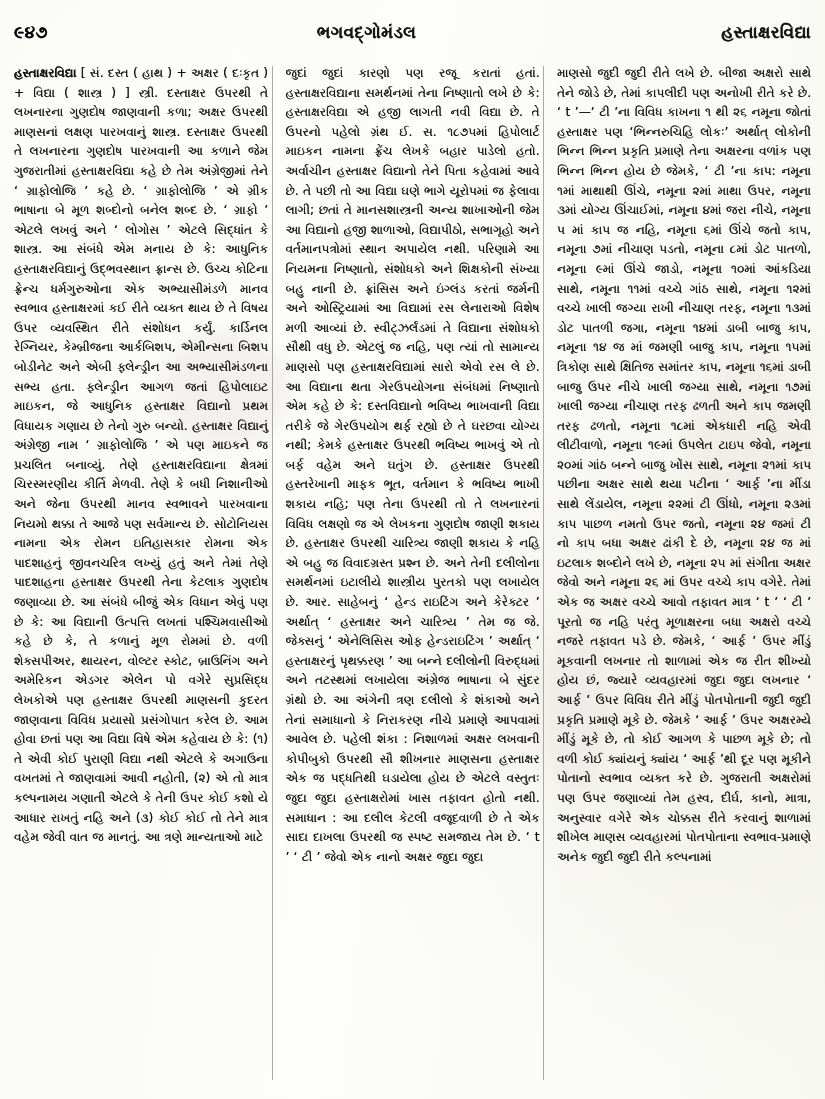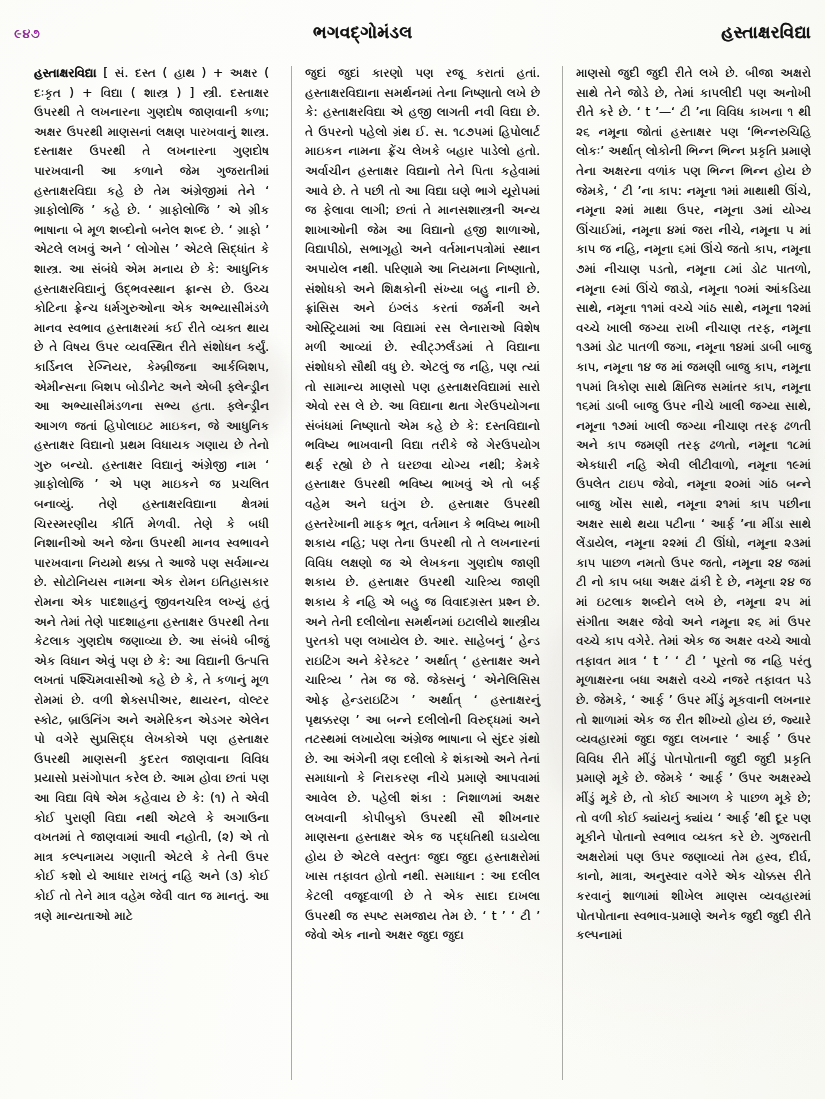--- a/index.html
+++ b/index.html
@@ -44,24 +44,24 @@
     position: absolute;
     left: 14px;
     top: 22px;
     width: 797px;
     height: 28px;
     display: flex;
     align-items: baseline;
     justify-content: space-between;
   }
   .runhead .folio {
-    font-size: 13px;
-    font-weight: normal;
+    font-size: 17px;
+    font-weight: bold;
     letter-spacing: 0.5px;
-    color: #a21caf;
+    color: #000000;
   }
   .runhead .booktitle {
     font-size: 17px;
     font-weight: bold;
     color: #131313;
     letter-spacing: 0.3px;
     transform: translateX(-18px);
     text-align: right;
   }
   .runhead .entryhead {
@@ -77,21 +77,20 @@
     left: 14px;
     top: 64px;
     width: 797px;
     height: 1020px;
     display: flex;
     justify-content: space-between;
   }
   .col {
     width: 254px;
     position: relative;
-    margin-left: 20px;
   }
   .col + .col {
     padding-left: 16px;
   }
   .col + .col::before {
     content: "";
     position: absolute;
     left: 2px;
     top: 2px;
     bottom: 4px;

